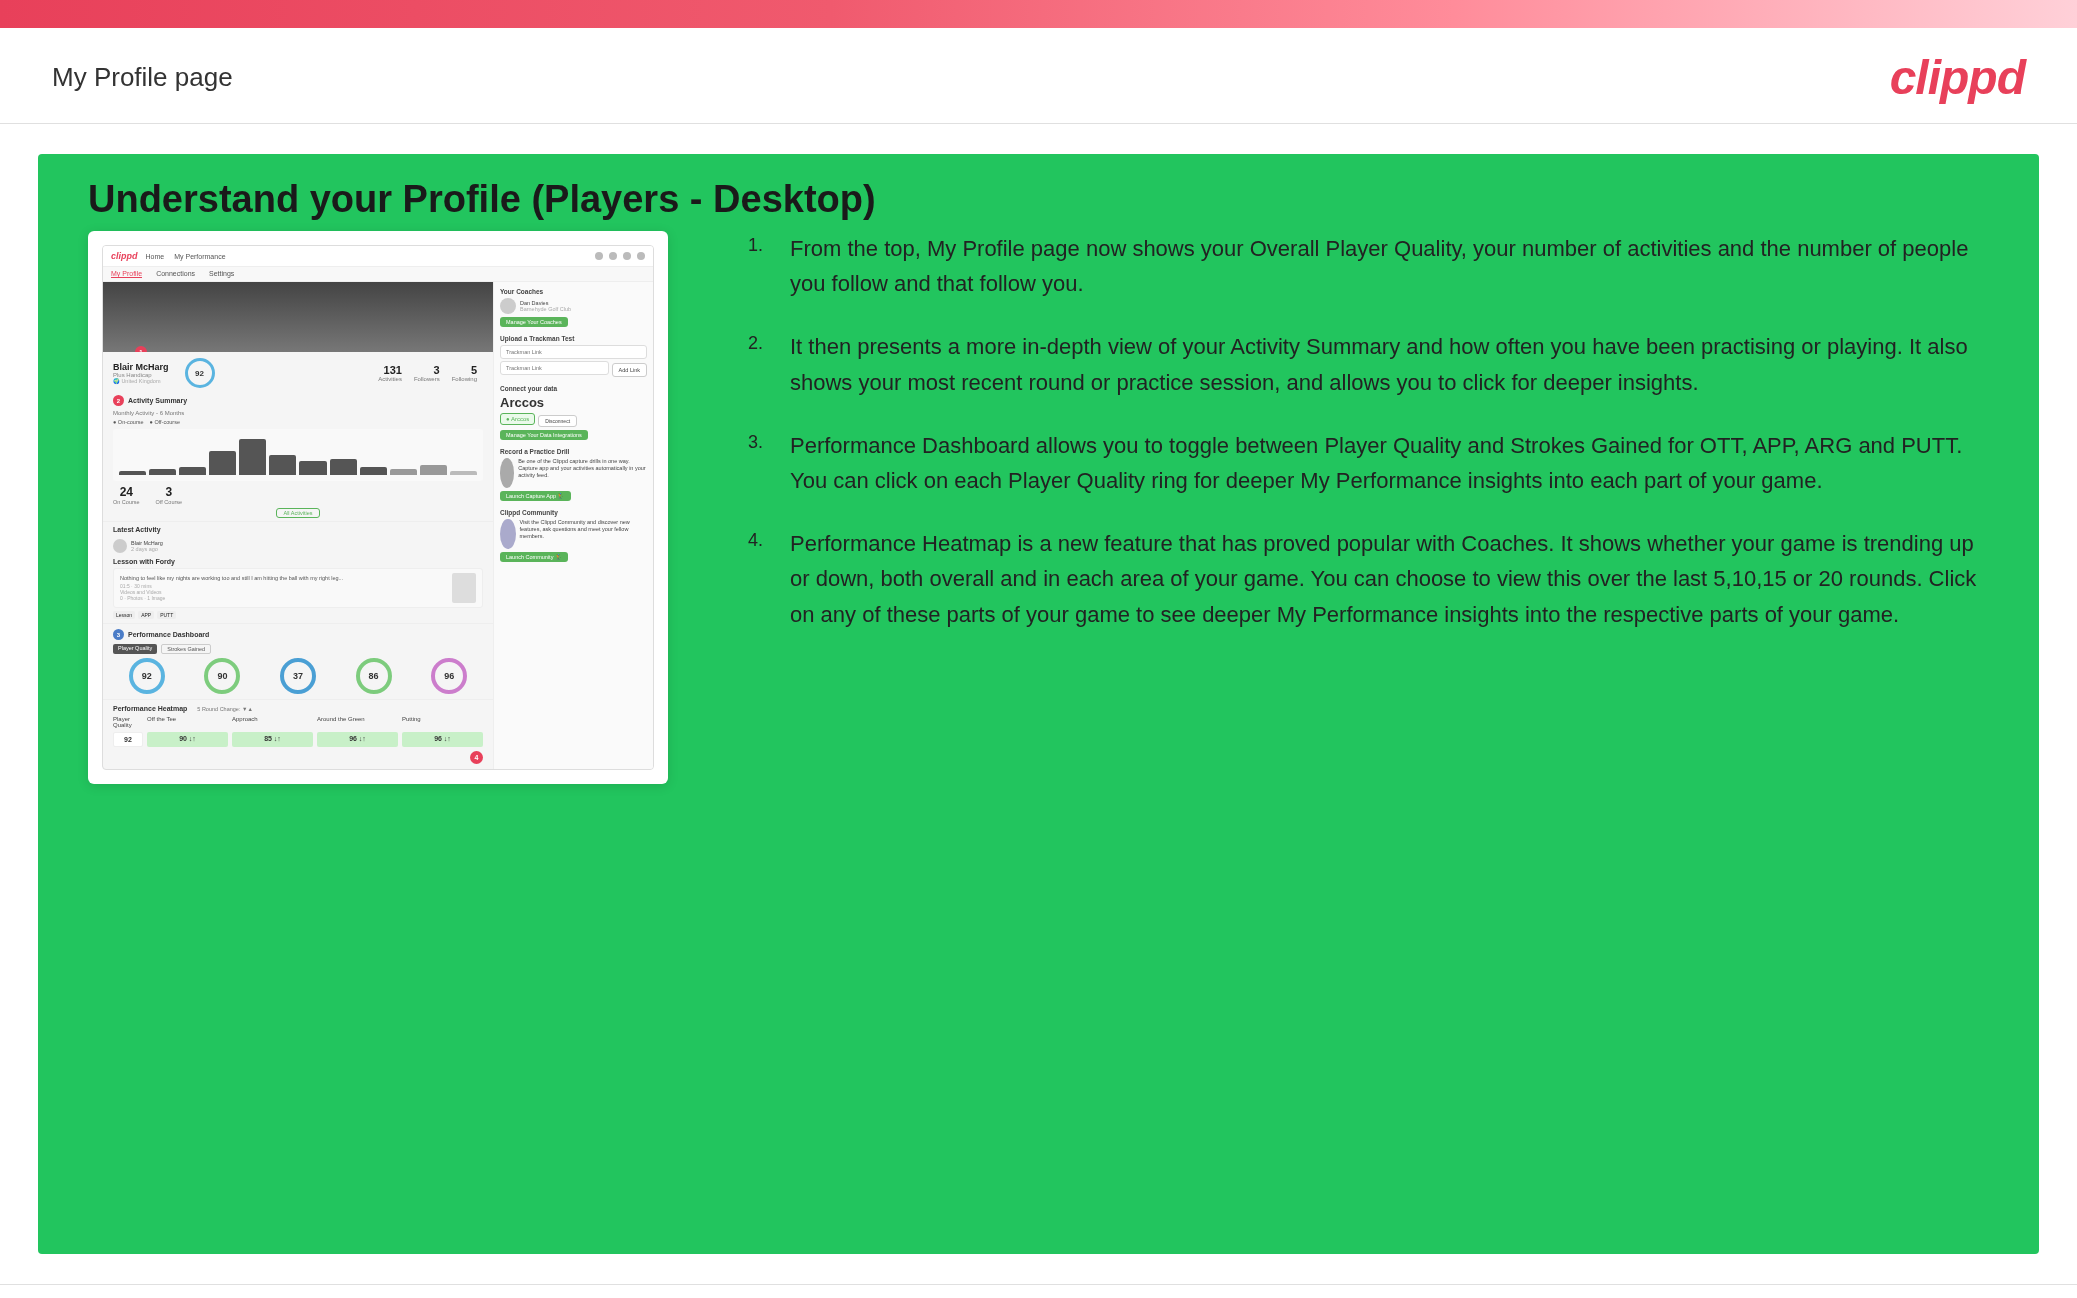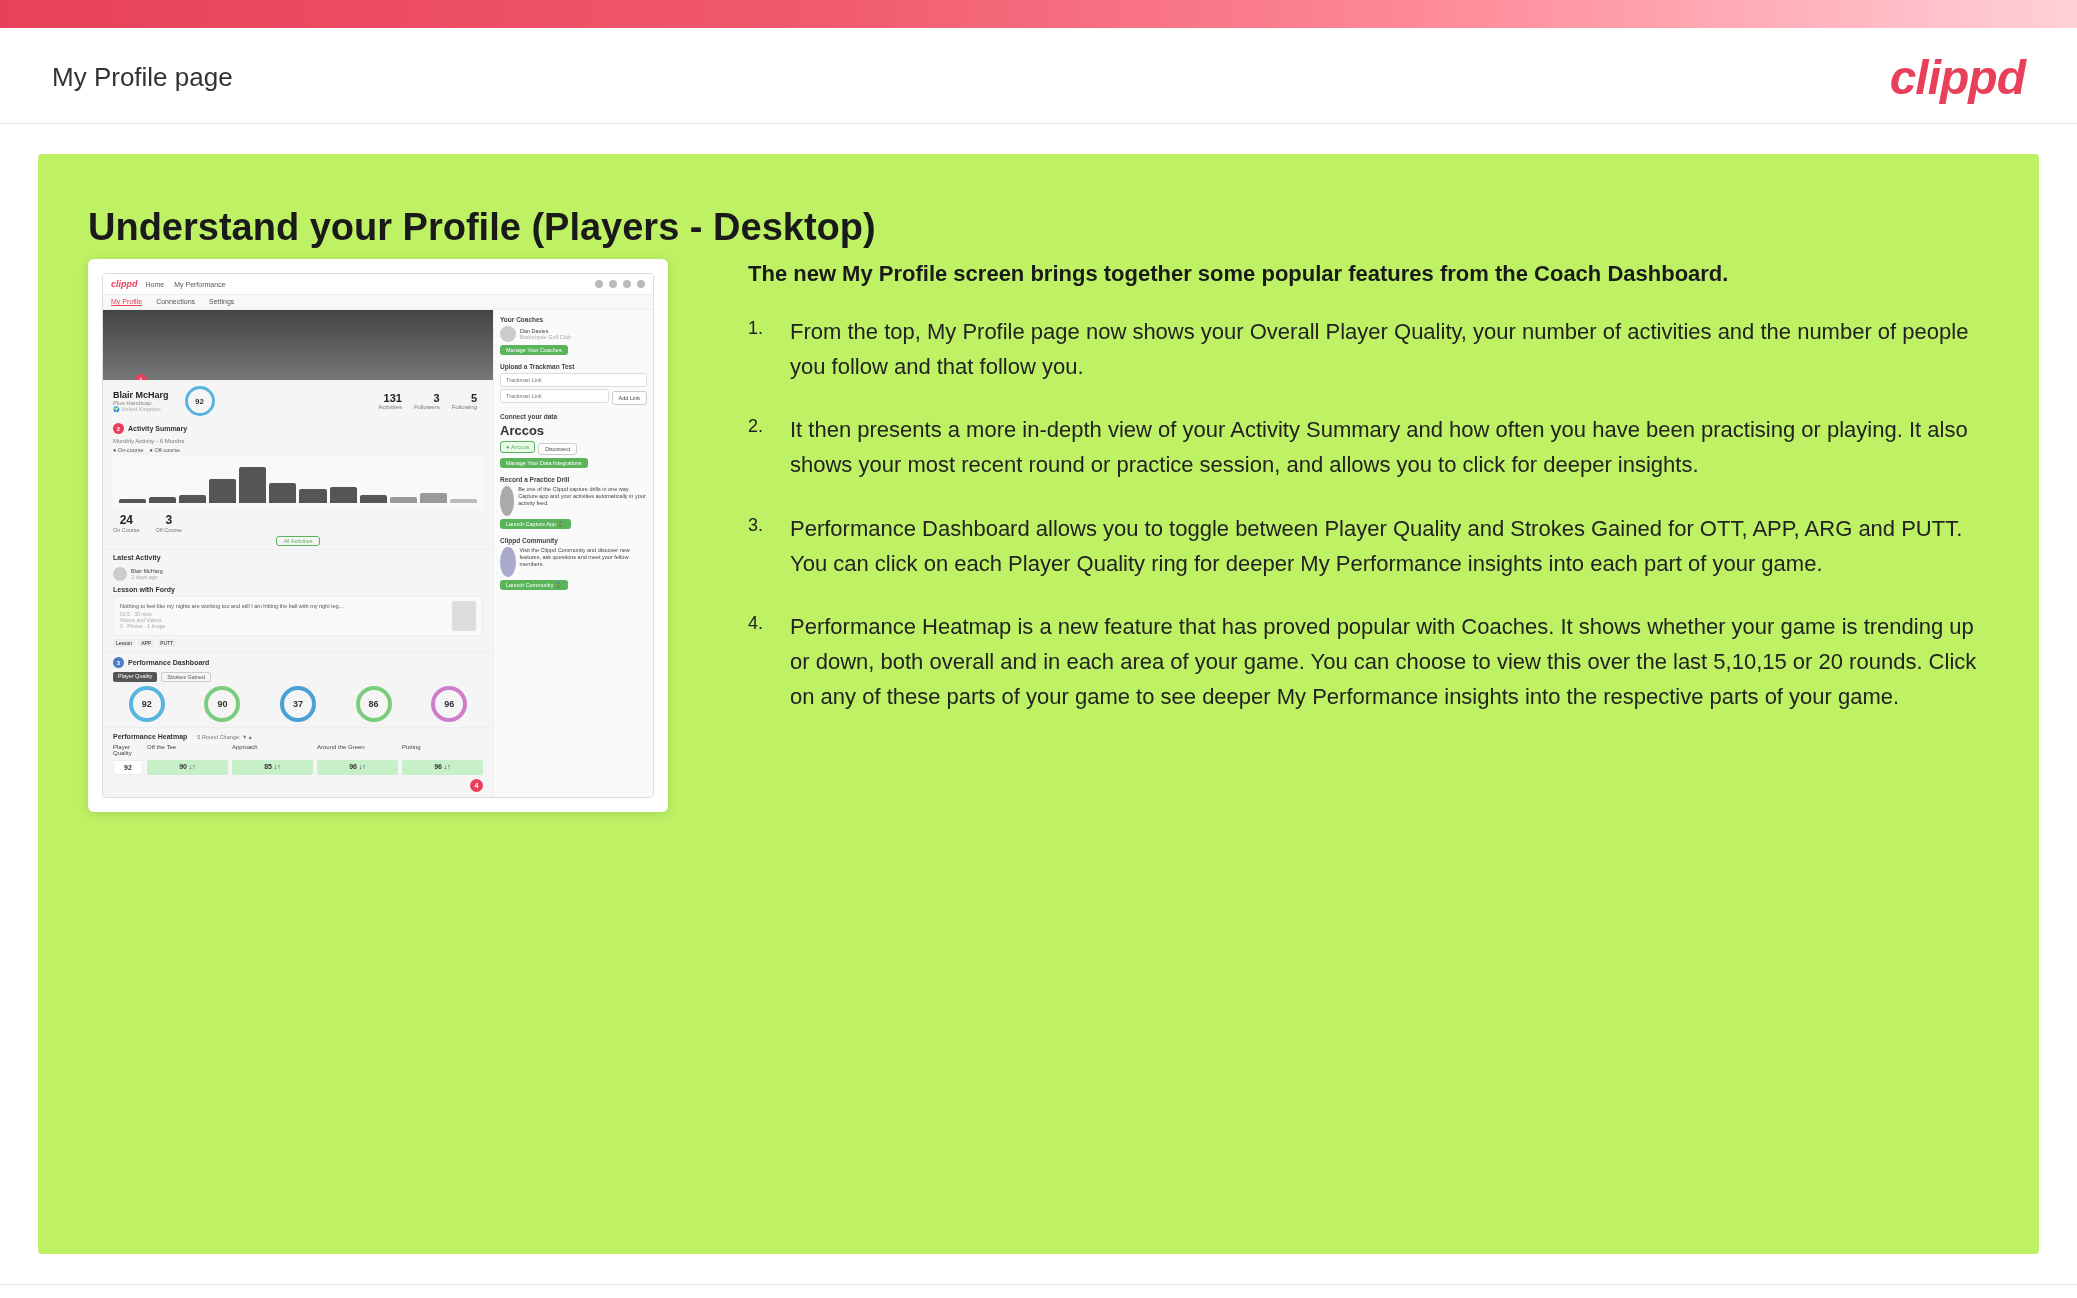--- a/index.html
+++ b/index.html
@@ -35,23 +35,23 @@
     .logo {
       font-size: 48px;
       font-weight: 700;
       color: #e8405a;
       letter-spacing: -1px;
       font-style: italic;
     }
 
     
     .main-content {
-      background: #bef264;
+      background: #22c55e;
       margin: 30px 38px;
-      padding: 52px 50px 50px 50px;
+      padding: 24px 50px 50px 50px;
       border-radius: 4px;
       min-height: 1100px;
     }
 
     .main-title {
       font-size: 38px;
       font-weight: 800;
       color: #1a1a1a;
       margin-bottom: 10px;
     }
@@ -730,21 +730,20 @@
               <button class="btn-green">Launch Community 🏌</button>
             </div>
 
           </div>
 
         </div>
       </div>
     </div>
 
     <div class="info-panel">
-      <div class="info-lead">The new My Profile screen brings together some popular features from the Coach Dashboard.</div>
       <ol class="info-list">
         <li>
           <span>From the top, My Profile page now shows your Overall Player Quality, your number of activities and the number of people you follow and that follow you.</span>
         </li>
         <li>
           <span>It then presents a more in-depth view of your Activity Summary and how often you have been practising or playing. It also shows your most recent round or practice session, and allows you to click for deeper insights.</span>
         </li>
         <li>
           <span>Performance Dashboard allows you to toggle between Player Quality and Strokes Gained for OTT, APP, ARG and PUTT. You can click on each Player Quality ring for deeper My Performance insights into each part of your game.</span>
         </li>

